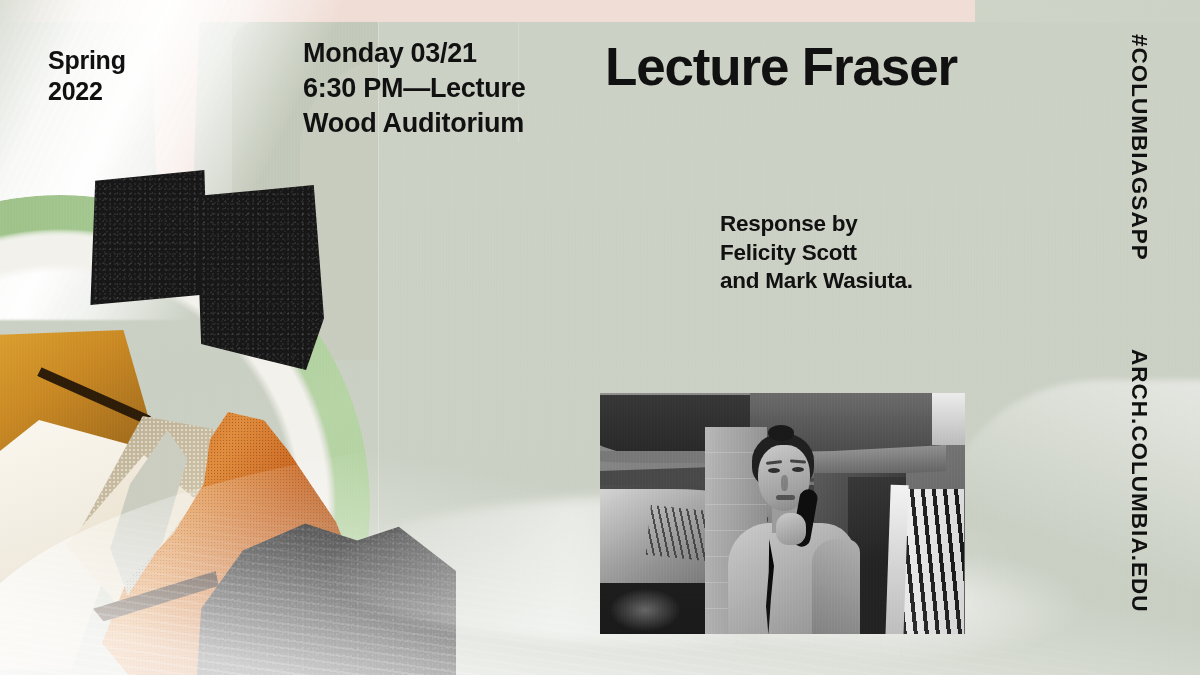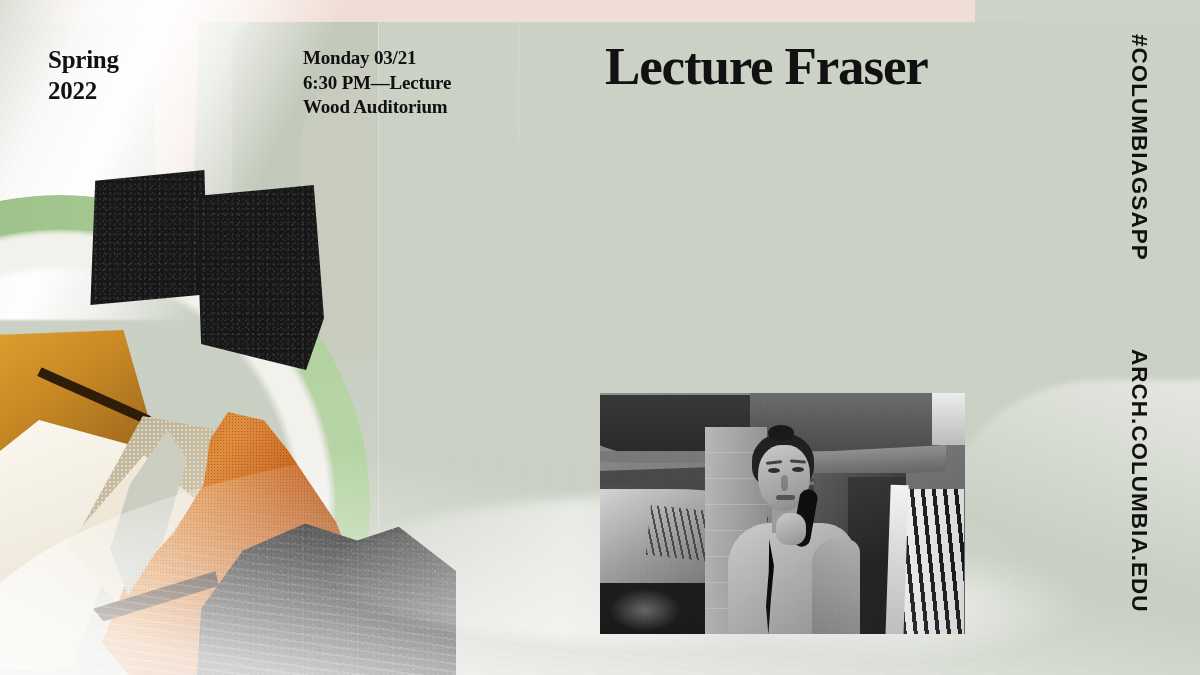--- a/index.html
+++ b/index.html
@@ -361,30 +361,30 @@
               background:#0d0d0c;
               clip-path:polygon(40% 0, 100% 28%, 62% 62%, 30% 100%, 0 70%, 34% 34%); }
 
   .photo-haze {
     left:600px; top:393px; width:365px; height:241px;
     background:linear-gradient(180deg, rgba(255,255,255,0) 70%, rgba(255,255,255,.06) 100%);
     pointer-events:none;
   }
 
   
-  .txt { position:absolute; color:#111; font-weight:700; letter-spacing:-.01em;font-family:Liberation Serif, serif; }
+  .txt { position:absolute; color:#111; font-weight:700; letter-spacing:-.01em; }
 
   .spring {
     left:48px; top:45px;
     font-size:25px; line-height:1.22;
     white-space:pre-line;
   }
   .details {
-    left:303px; top:46px;
-    font-size:19px; line-height:1.29;
+    left:303px; top:36px;
+    font-size:27px; line-height:1.29;
     white-space:pre-line;
   }
   .title {
     left:605px; top:40px;
     font-size:53px; line-height:1;
     letter-spacing:-.022em;
   }
   .response {
     left:720px; top:210px;
     font-size:22.5px; line-height:1.27;
@@ -490,17 +490,20 @@
   <div class="layer photo-haze"></div>
 
   <div class="layer grain"></div>
 
   <div class="txt spring">Spring
 2022</div>
   <div class="txt details">Monday 03/21
 6:30 PM—Lecture
 Wood Auditorium</div>
   <div class="txt title">Lecture Fraser</div>
+  <div class="txt response">Response by
+Felicity Scott
+and Mark Wasiuta.</div>
 
   <div class="vtxt hashtag">#COLUMBIAGSAPP</div>
   <div class="vtxt website">ARCH.COLUMBIA.EDU</div>
 
 </div>
 
 </body></html>

